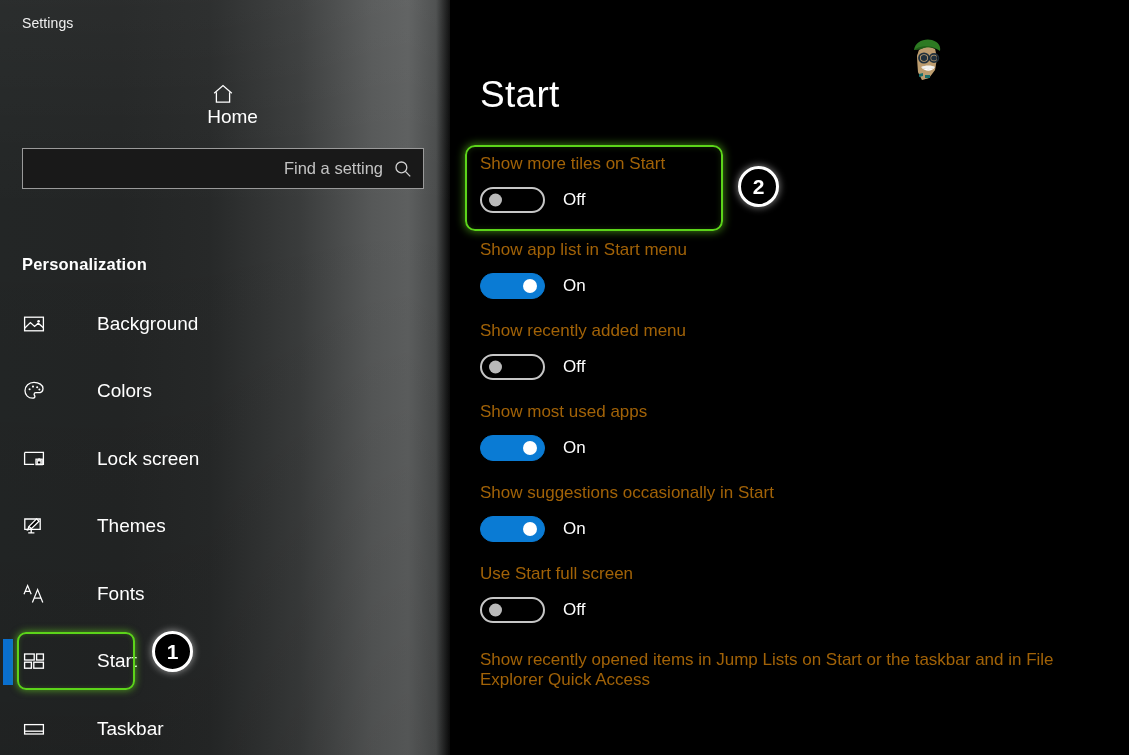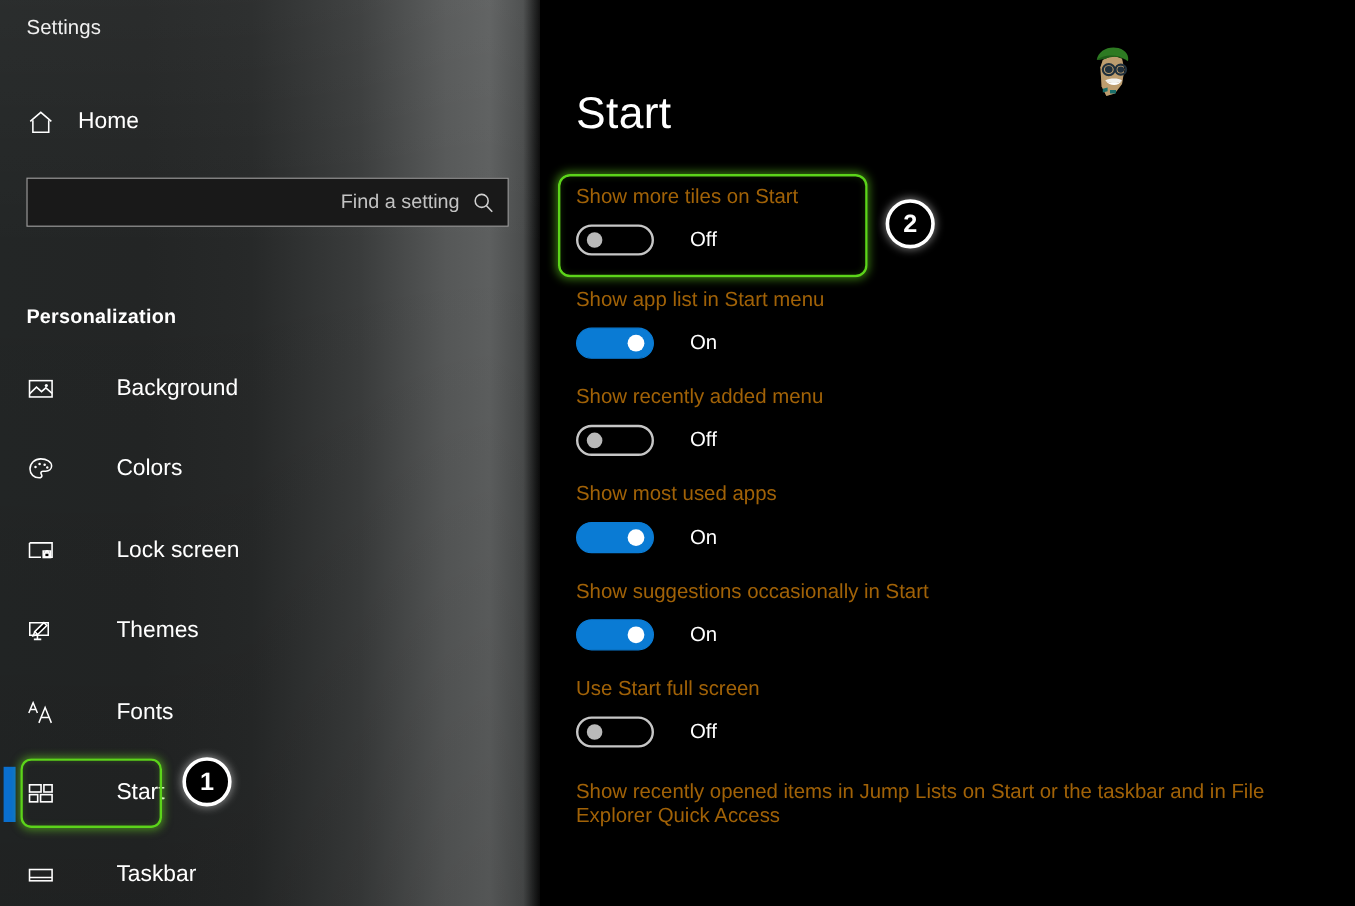--- a/index.html
+++ b/index.html
@@ -52,34 +52,35 @@
   #titlebar {
     position: absolute;
     left: 0; top: 0;
     width: 450px;
     height: 46px;
     display: flex;
     align-items: center;
   }
   #titlebar .title-text {
     margin-left: 22px;
-    font-size: 17px;
+    font-size: 14px;
     color: #f0f0f0;
     letter-spacing: 0.1px;
   }
 
   .home-row {
     position: absolute;
     left: 0;
     top: 82px;
     width: 430px;
     height: 40px;
     display: flex;
     align-items: center;
     padding-left: 22px;
+    flex-direction: column;
   }
   .home-row .ico { width: 30px; display:flex; align-items:center; }
   .home-row .lbl {
     margin-left: 13px;
     font-size: 19px;
     color: #ffffff;
   }
 
   #search-box {
     position: absolute;
@@ -226,21 +227,21 @@
     color: #a16207;
     line-height: 24px;
     white-space: nowrap;
   }
   .setting .s-toggle-row {
     display: flex;
     align-items: center;
     margin-top: 11px;
   }
   .setting .s-state {
-    margin-left: 30px;
+    margin-left: 18px;
     font-size: 17px;
     color: #ffffff;
   }
 
   .toggle {
     position: relative;
     width: 65px;
     height: 26px;
     border-radius: 13px;
     flex: 0 0 65px;

